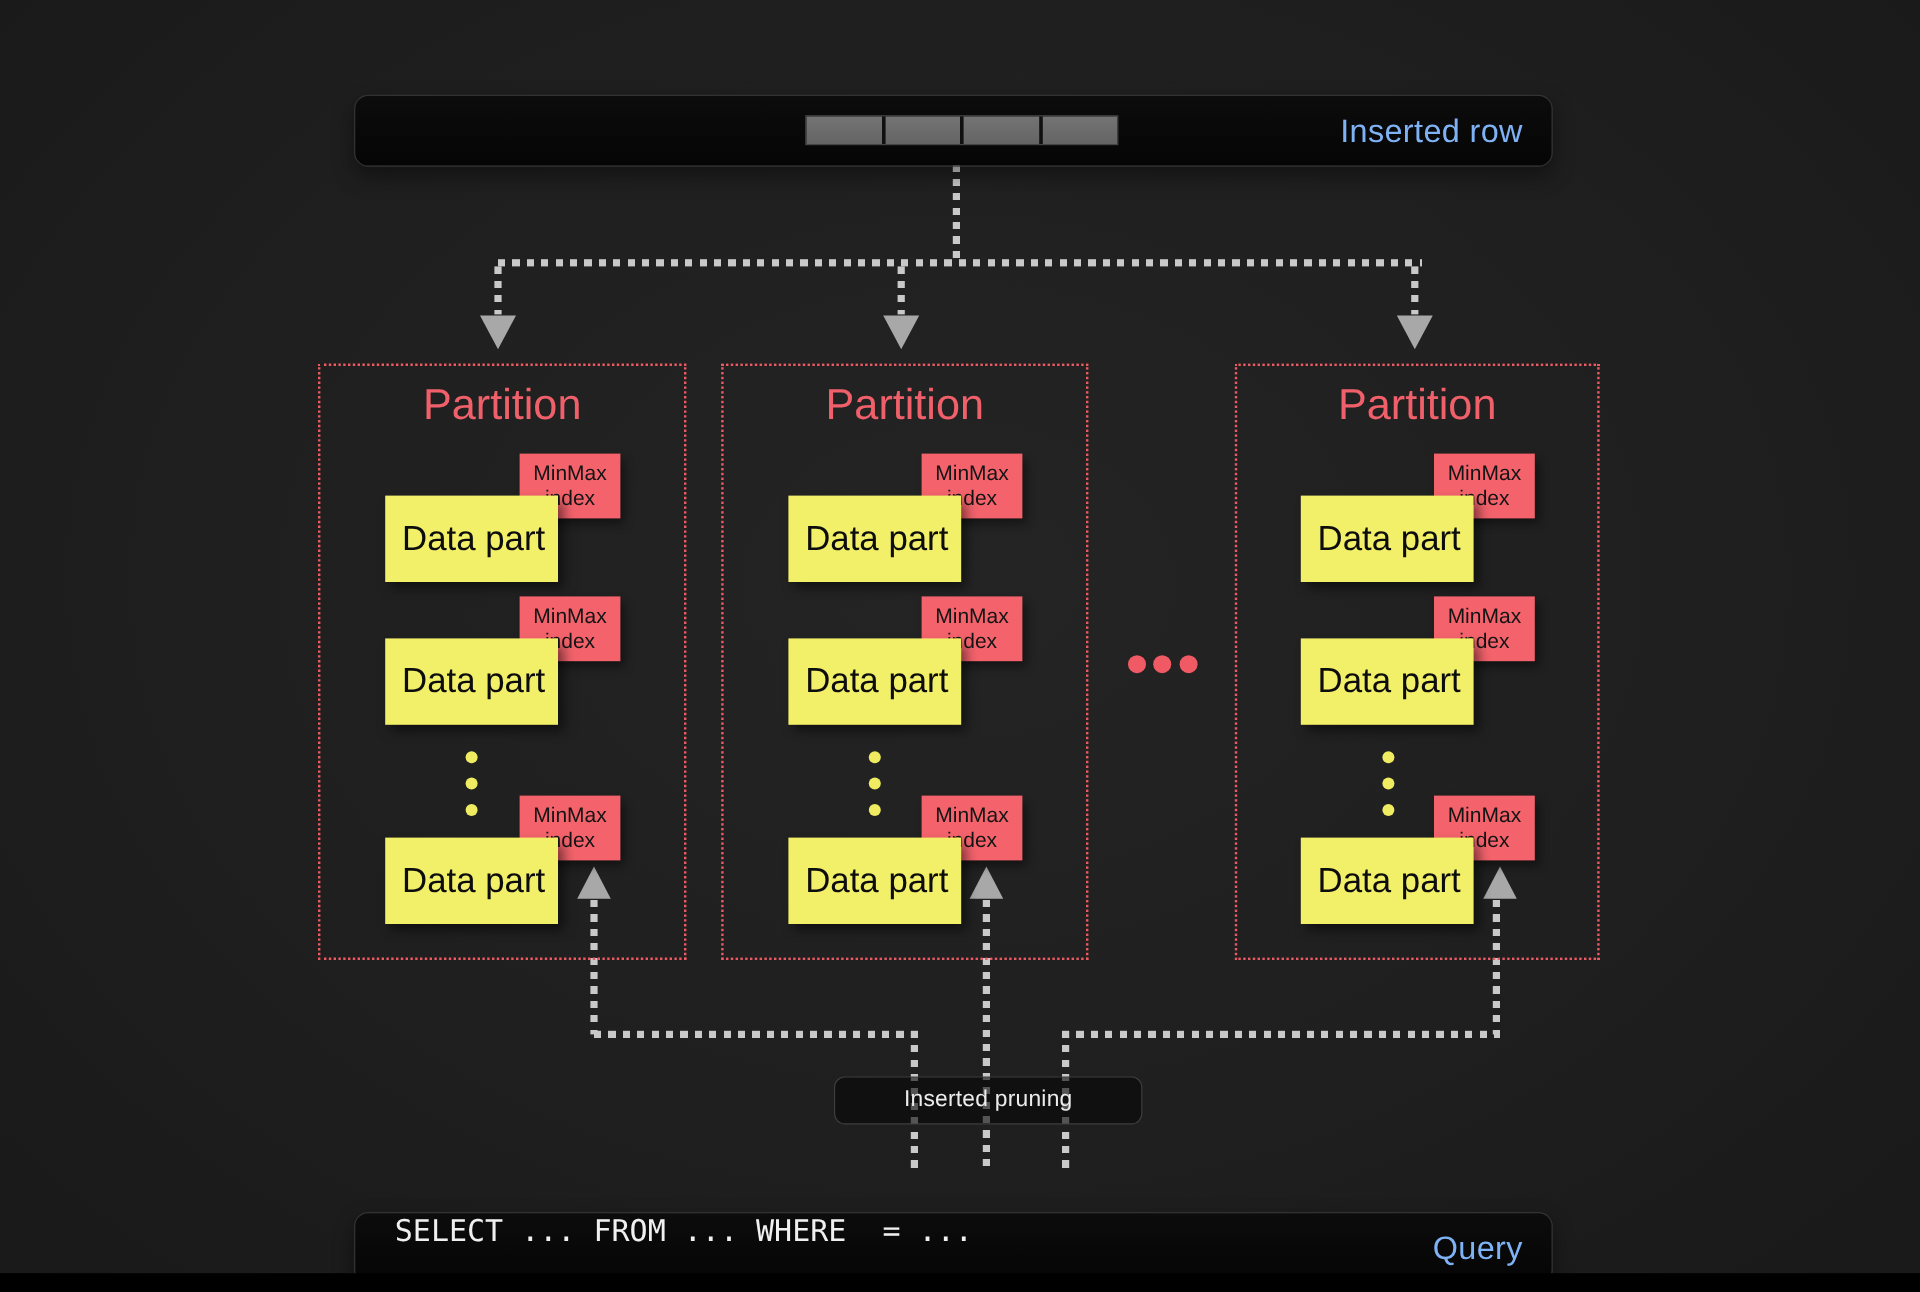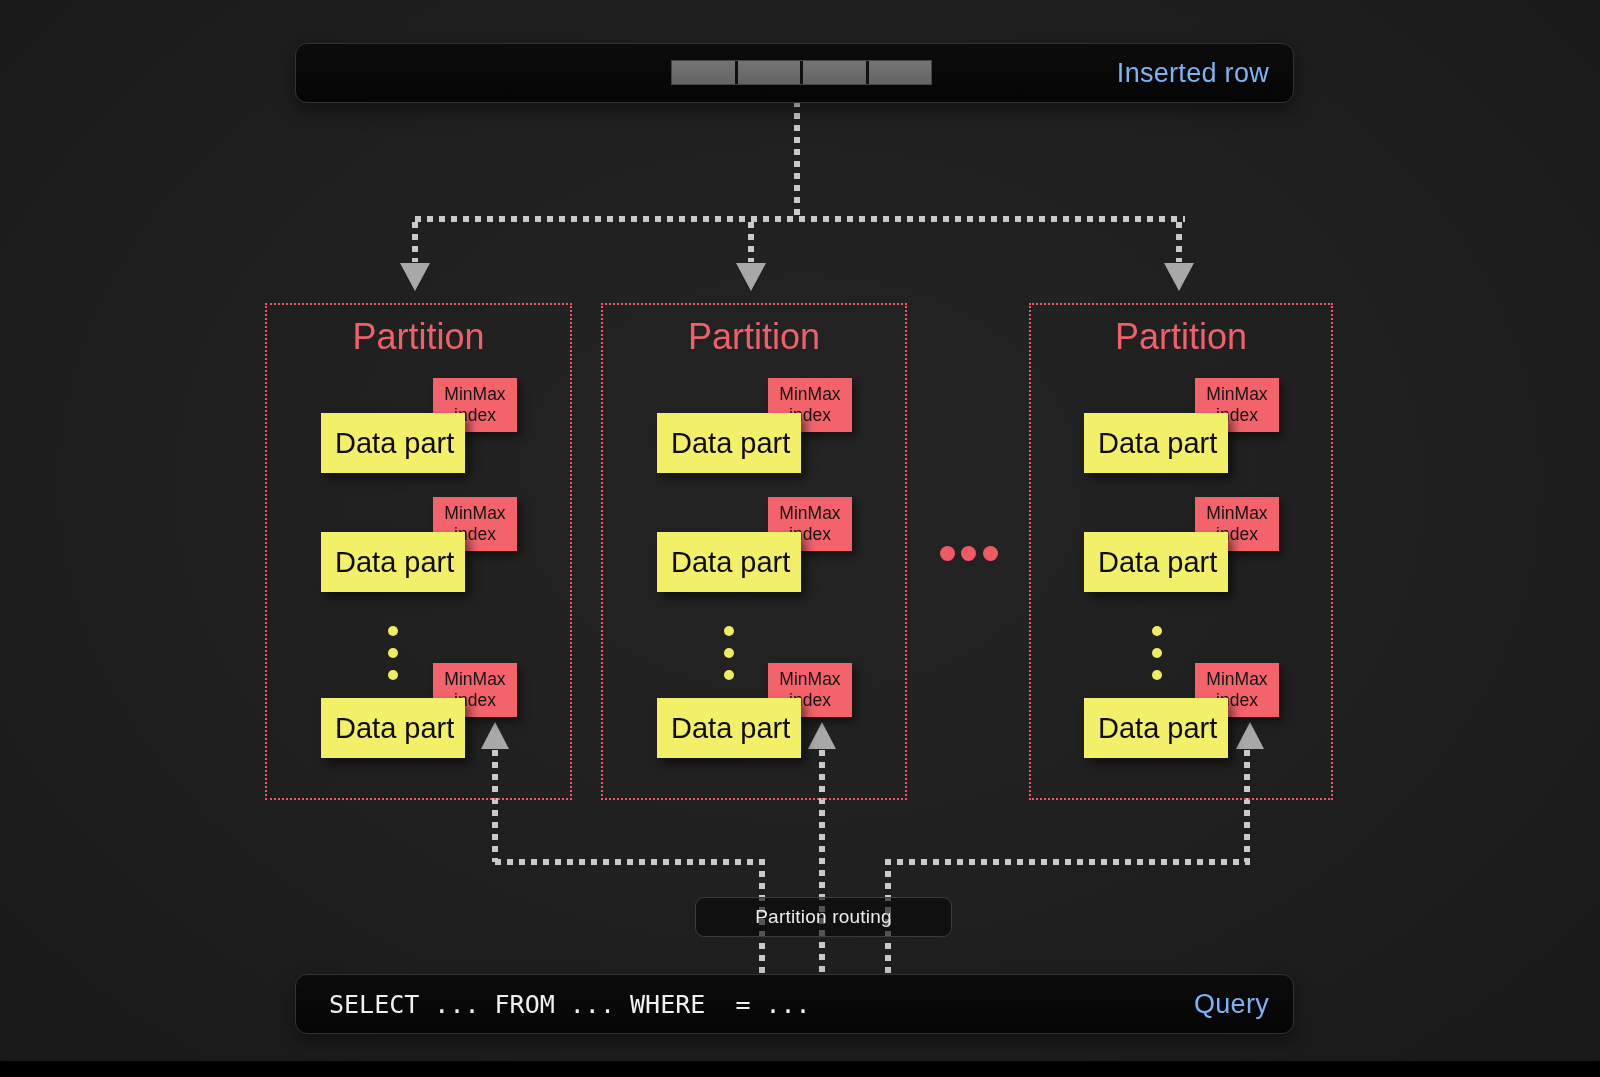--- a/index.html
+++ b/index.html
@@ -7,37 +7,38 @@
     position:relative;width:1600px;height:1077px;overflow:hidden;
     background:radial-gradient(ellipse at 50% 45%, #242424 0%, #1f1f1f 55%, #191919 100%);
     font-family:"Liberation Sans", sans-serif;
   }
   
   .bar{
     position:absolute;left:295px;width:997px;height:58px;
     background:linear-gradient(#0c0c0c,#050505);
     border:1px solid #323232;border-radius:12px;
     box-shadow:0 8px 18px rgba(0,0,0,.4);
+    margin-top:36px;
   }
   #top-bar{top:43px;}
   #query-bar{top:974px;}
   .bar-label{
     position:absolute;right:24px;top:0;height:100%;
     display:flex;align-items:center;
     font-size:27px;color:#7fb2f5;letter-spacing:.3px;
   }
   
   #row-cells{
     position:absolute;left:376px;top:17px;width:259px;height:23px;
     display:flex;gap:3px;background:#101010;outline:1px solid #454545;
   }
   .cell{flex:1;background:linear-gradient(#747474,#646464);}
   
   #query-sql{
-    position:absolute;left:33px;top:0;height:100%;display:flex;align-items:center;
+    position:absolute;left:33px;top:0;height:100%;display:flex;align-items:flex-start;
     font-family:"DejaVu Sans Mono", monospace;font-size:25px;color:#f0f0f0;white-space:pre;
   }
   .sql-key{color:#ef5f68;}
   
   .chip{
     position:absolute;border-radius:9px;border:1px solid #3d3d3d;
     display:flex;align-items:center;justify-content:center;
     color:#ececec;font-size:19px;letter-spacing:.2px;
   }
   #routing-chip{left:671px;top:138px;width:259px;height:37px;background:rgba(6,6,6,.88);}
@@ -48,21 +49,21 @@
   
   .arrow-down{position:absolute;width:0;height:0;border-left:15px solid transparent;border-right:15px solid transparent;border-top:28px solid #a8a8a8;}
   .arrow-up{position:absolute;width:0;height:0;border-left:14px solid transparent;border-right:14px solid transparent;border-bottom:27px solid #a8a8a8;}
   
   .partition{position:absolute;top:303px;height:497px;border:2px dotted #ee5a63;box-sizing:border-box;}
   #partition-1{left:265px;width:307px;}
   #partition-2{left:601px;width:306px;}
   #partition-3{left:1029px;width:304px;}
   .partition-title{position:absolute;top:11px;left:0;width:100%;text-align:center;font-size:36px;color:#f0606a;}
   .data-part{
-    position:absolute;width:144px;height:60px;background:#f2ef69;
+    position:absolute;width:144px;height:72px;background:#f2ef69;
     box-shadow:5px 6px 9px rgba(0,0,0,.5);
     display:flex;align-items:center;color:#0d0d0d;font-size:29px;padding-left:14px;box-sizing:border-box;
     white-space:nowrap;
   }
   .minmax{
     position:absolute;width:84px;height:54px;background:#f4636c;
     box-shadow:4px 5px 8px rgba(0,0,0,.45);
     display:flex;align-items:center;justify-content:center;text-align:center;
     color:#141414;font-size:17.5px;line-height:1.22;
   }
@@ -134,21 +135,21 @@
   <div class="minmax" style="left:1195px;top:378px;">MinMax index</div>
   <div class="data-part" style="left:1084px;top:413px;">Data part</div>
   <div class="minmax" style="left:1195px;top:497px;">MinMax index</div>
   <div class="data-part" style="left:1084px;top:532px;">Data part</div>
   <div class="ydot" style="left:1152px;top:626px;"></div>
   <div class="ydot" style="left:1152px;top:648px;"></div>
   <div class="ydot" style="left:1152px;top:670px;"></div>
   <div class="minmax" style="left:1195px;top:663px;">MinMax index</div>
   <div class="data-part" style="left:1084px;top:698px;">Data part</div>
 
-  <div class="chip" id="pruning-chip">Partition routing</div>
+  <div class="chip" id="pruning-chip">Inserted pruning</div>
 
   <div class="bar" id="top-bar">
     <div id="row-cells">
       <div class="cell"></div>
       <div class="cell"></div>
       <div class="cell"></div>
       <div class="cell"></div>
     </div>
     <div class="bar-label">Inserted row</div>
   </div>

